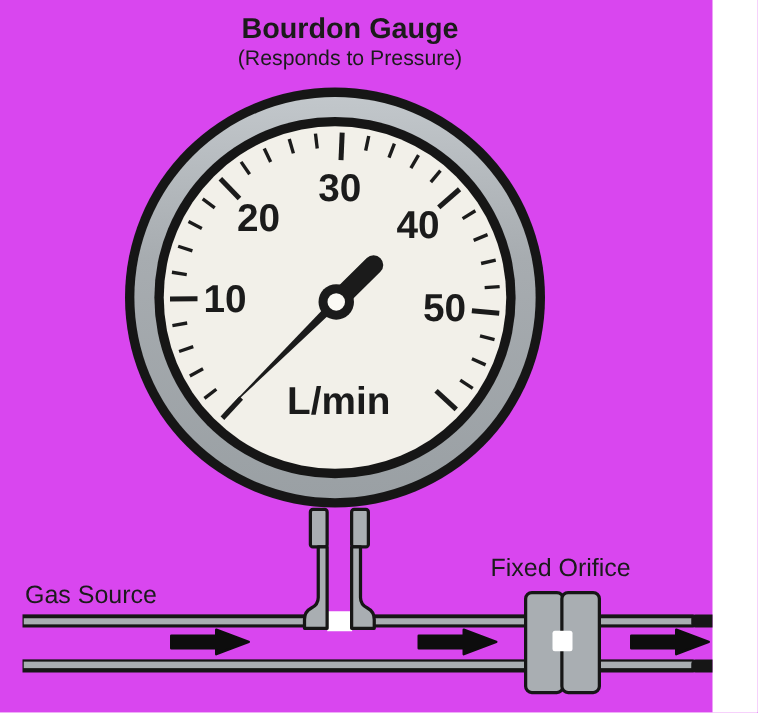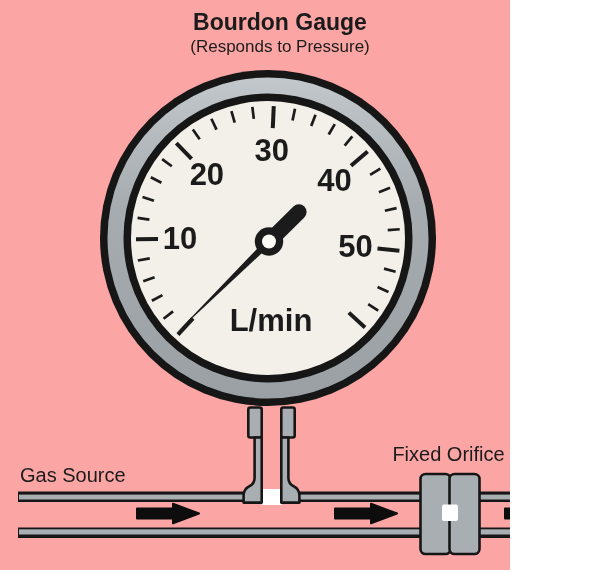--- a/index.html
+++ b/index.html
@@ -1,16 +1,16 @@
 <!DOCTYPE html>
 <html><head>
 <meta charset="utf-8">
 <style>
   html,body{margin:0;padding:0;background:#ffffff;}
-  .stage{position:relative;width:510px;height:570px;background:#fca5a5;overflow:hidden;
+  .stage{position:relative;width:570px;height:570px;background:#d946ef;overflow:hidden;
          font-family:"Liberation Sans", sans-serif;}
   svg{display:block;}
   text{fill:#1b1b1b;font-family:"Liberation Sans", sans-serif;}
   .title-text{font-size:23px;font-weight:600;text-anchor:middle;}
   .subtitle-text{font-size:17px;font-weight:400;text-anchor:middle;}
   .pipe-label{font-size:20px;font-weight:500;}
   .scale-num{font-size:31px;font-weight:700;text-anchor:middle;}
   .unit-text{font-size:31px;font-weight:700;text-anchor:middle;}
   .metal{fill:#a9aeb2;stroke:#161616;stroke-width:2.6;}
   .blackfill{fill:#161616;}

